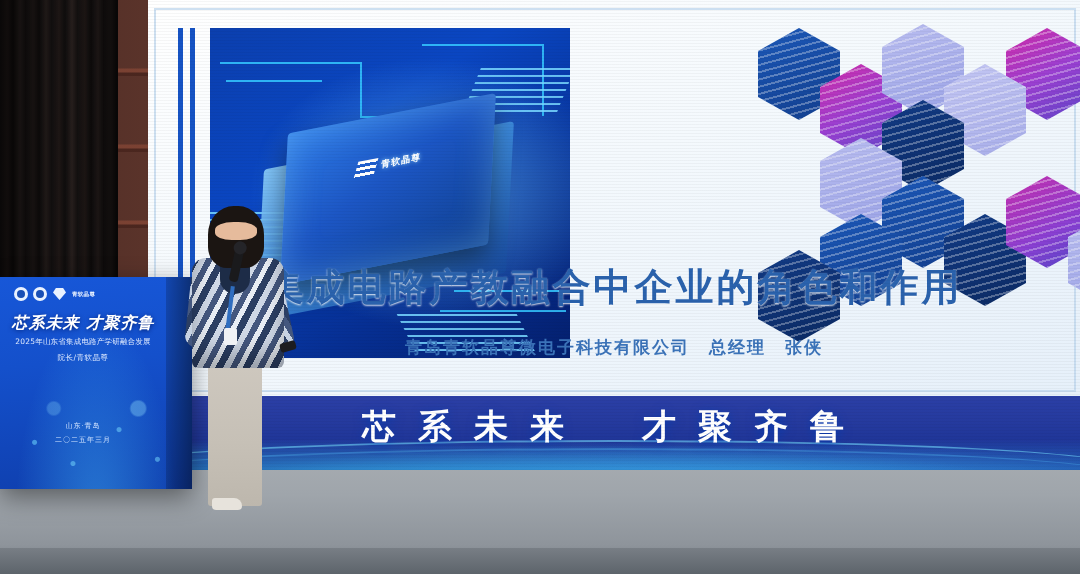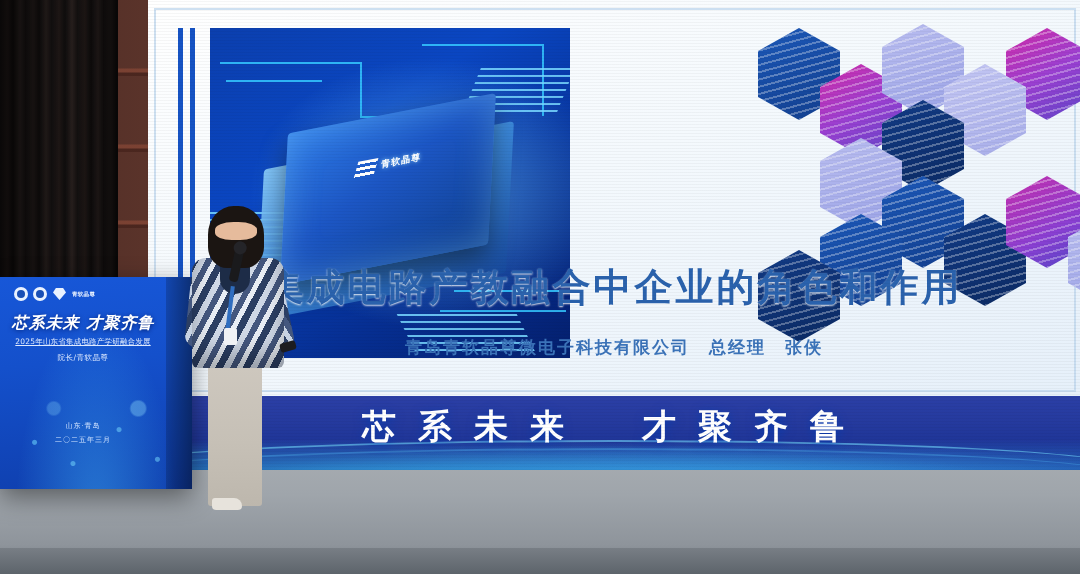--- a/index.html
+++ b/index.html
@@ -238,21 +238,21 @@
   }
   .podium-head{
     position:absolute;left:0;top:36px;width:166px;text-align:center;
     color:#ffffff;font-family:"DejaVu Sans","Liberation Sans",sans-serif;
     font-size:16px;font-weight:bold;font-style:italic;letter-spacing:1px;
     text-shadow:0 1px 4px rgba(0,30,110,.9);white-space:nowrap;
   }
   .podium-line1{
     position:absolute;left:0;top:60px;width:166px;text-align:center;
     color:#dfeaff;font-family:"DejaVu Sans","Liberation Sans",sans-serif;
-    font-size:7.5px;letter-spacing:.2px;white-space:nowrap;text-decoration:underline;
+    font-size:7.5px;letter-spacing:.2px;white-space:nowrap;
   }
   .podium-line2{
     position:absolute;left:0;top:76px;width:166px;text-align:center;
     color:#dfeaff;font-family:"DejaVu Sans","Liberation Sans",sans-serif;
     font-size:7.5px;letter-spacing:.5px;white-space:nowrap;
   }
   .podium-place{
     position:absolute;left:0;top:144px;width:166px;text-align:center;
     color:#cfe2ff;font-family:"DejaVu Sans","Liberation Sans",sans-serif;
     font-size:7px;letter-spacing:1px;white-space:nowrap;

